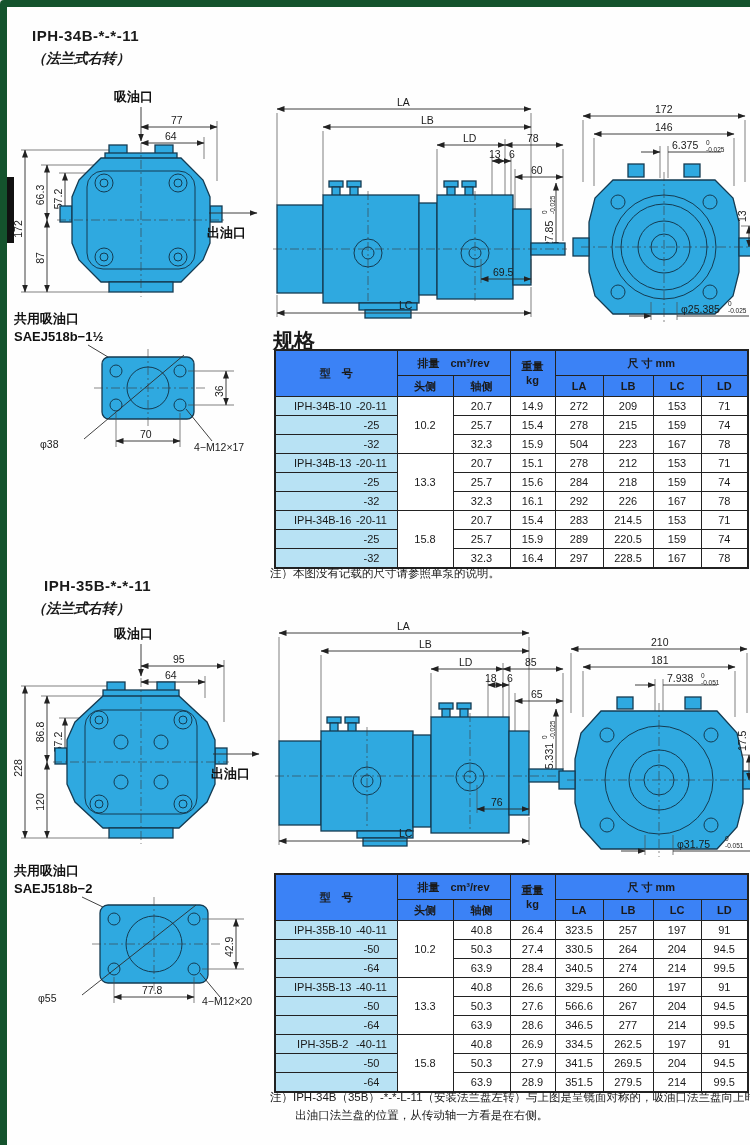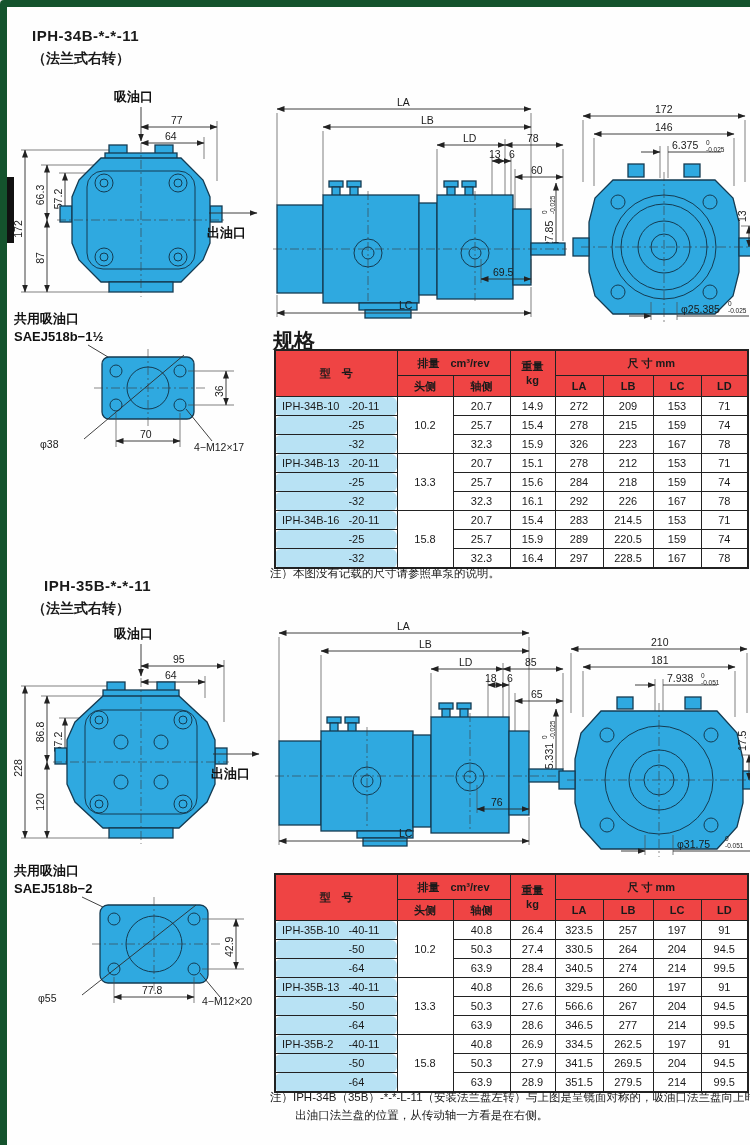--- a/index.html
+++ b/index.html
@@ -1,41 +1,41 @@
 <!DOCTYPE html>
 <html><head>
 <meta charset="utf-8">
 <style>
   html,body{margin:0;padding:0;background:#e8e8e8;font-family:"Liberation Sans",sans-serif;}
   .page{position:relative;width:748px;height:1143px;background:#fefefe;border:7px solid #14532d;
         border-radius:4px;overflow:hidden;margin:0 auto;color:#1a1a1a;}
   .edge-tab{position:absolute;left:0;top:170px;width:7px;height:66px;background:#111;}
   .sec-title{position:absolute;font-size:15px;font-weight:bold;letter-spacing:.5px;}
-  .sec-sub{position:absolute;font-size:14px;font-weight:bold;}
+  .sec-sub{position:absolute;font-size:14px;font-weight:bold;font-style:italic;}
   .spec-head{position:absolute;font-size:21px;font-weight:bold;}
   .note{position:absolute;font-size:11.5px;line-height:1.55;width:478px;
         padding-left:2.2em;text-indent:-2.2em;}
   svg{position:absolute;overflow:visible;}
   svg text{font-family:"Liberation Sans",sans-serif;}
   .dt{font-size:10.5px;fill:#1a1a1a;}
   .dtb{font-size:13px;font-weight:bold;fill:#111;}
   .tol{font-size:6.5px;fill:#1a1a1a;}
   .body{fill:#2FA9E0;stroke:#143b52;stroke-width:1.3;}
   .det{fill:none;stroke:#143b52;stroke-width:1;}
   .dl{stroke:#2b2b2b;stroke-width:0.9;fill:none;}
   .ext{stroke:#4a4a4a;stroke-width:0.7;fill:none;}
   .cl{stroke:#3a3a3a;stroke-width:0.6;stroke-dasharray:9 3 2 3;fill:none;}
   .ldr{stroke:#2b2b2b;stroke-width:0.9;fill:none;}
   table.spec{position:absolute;border-collapse:collapse;font-size:11px;table-layout:fixed;
              border:2px solid #222;background:#fff;}
   table.spec th,table.spec td{border:1px solid #222;text-align:center;padding:0 2px;overflow:hidden;}
-  table.spec thead th{background:#ef4444;font-weight:bold;height:24px;}
+  table.spec thead th{background:#3b82f6;font-weight:bold;height:24px;}
   table.spec thead tr.h2 th{height:20px;}
   table.spec td{height:18px;}
-  table.spec td.model{background:#B8E2F4;text-align:left;border-radius:6px;}
+  table.spec td.model{background:#B8E2F4;text-align:center;}
   table.spec td.model .mpref{display:inline-block;width:57%;padding-left:4px;}
   table.spec td.model .msuf{display:inline-block;}
   table.spec tr.gstart td{border-top:1.6px solid #222;}
   table.spec th.wt{white-space:pre-line;line-height:1.25;}
 </style>
 </head>
 <body>
 
 <svg width="0" height="0" style="position:absolute">
   <defs>
@@ -309,21 +309,21 @@
           <td>15.4</td>
           <td>278</td>
           <td>215</td>
           <td>159</td>
           <td>74</td>
         </tr>
         <tr>
           <td class="model"><span class="mpref"></span><span class="msuf">-32</span></td>
           <td>32.3</td>
           <td>15.9</td>
-          <td>326</td>
+          <td>504</td>
           <td>223</td>
           <td>167</td>
           <td>78</td>
         </tr>
         <tr class="gstart">
           <td class="model"><span class="mpref">IPH-34B-13</span><span class="msuf">-20-11</span></td>
           <td rowspan="3">13.3</td>
           <td>20.7</td>
           <td>15.1</td>
           <td>278</td>

